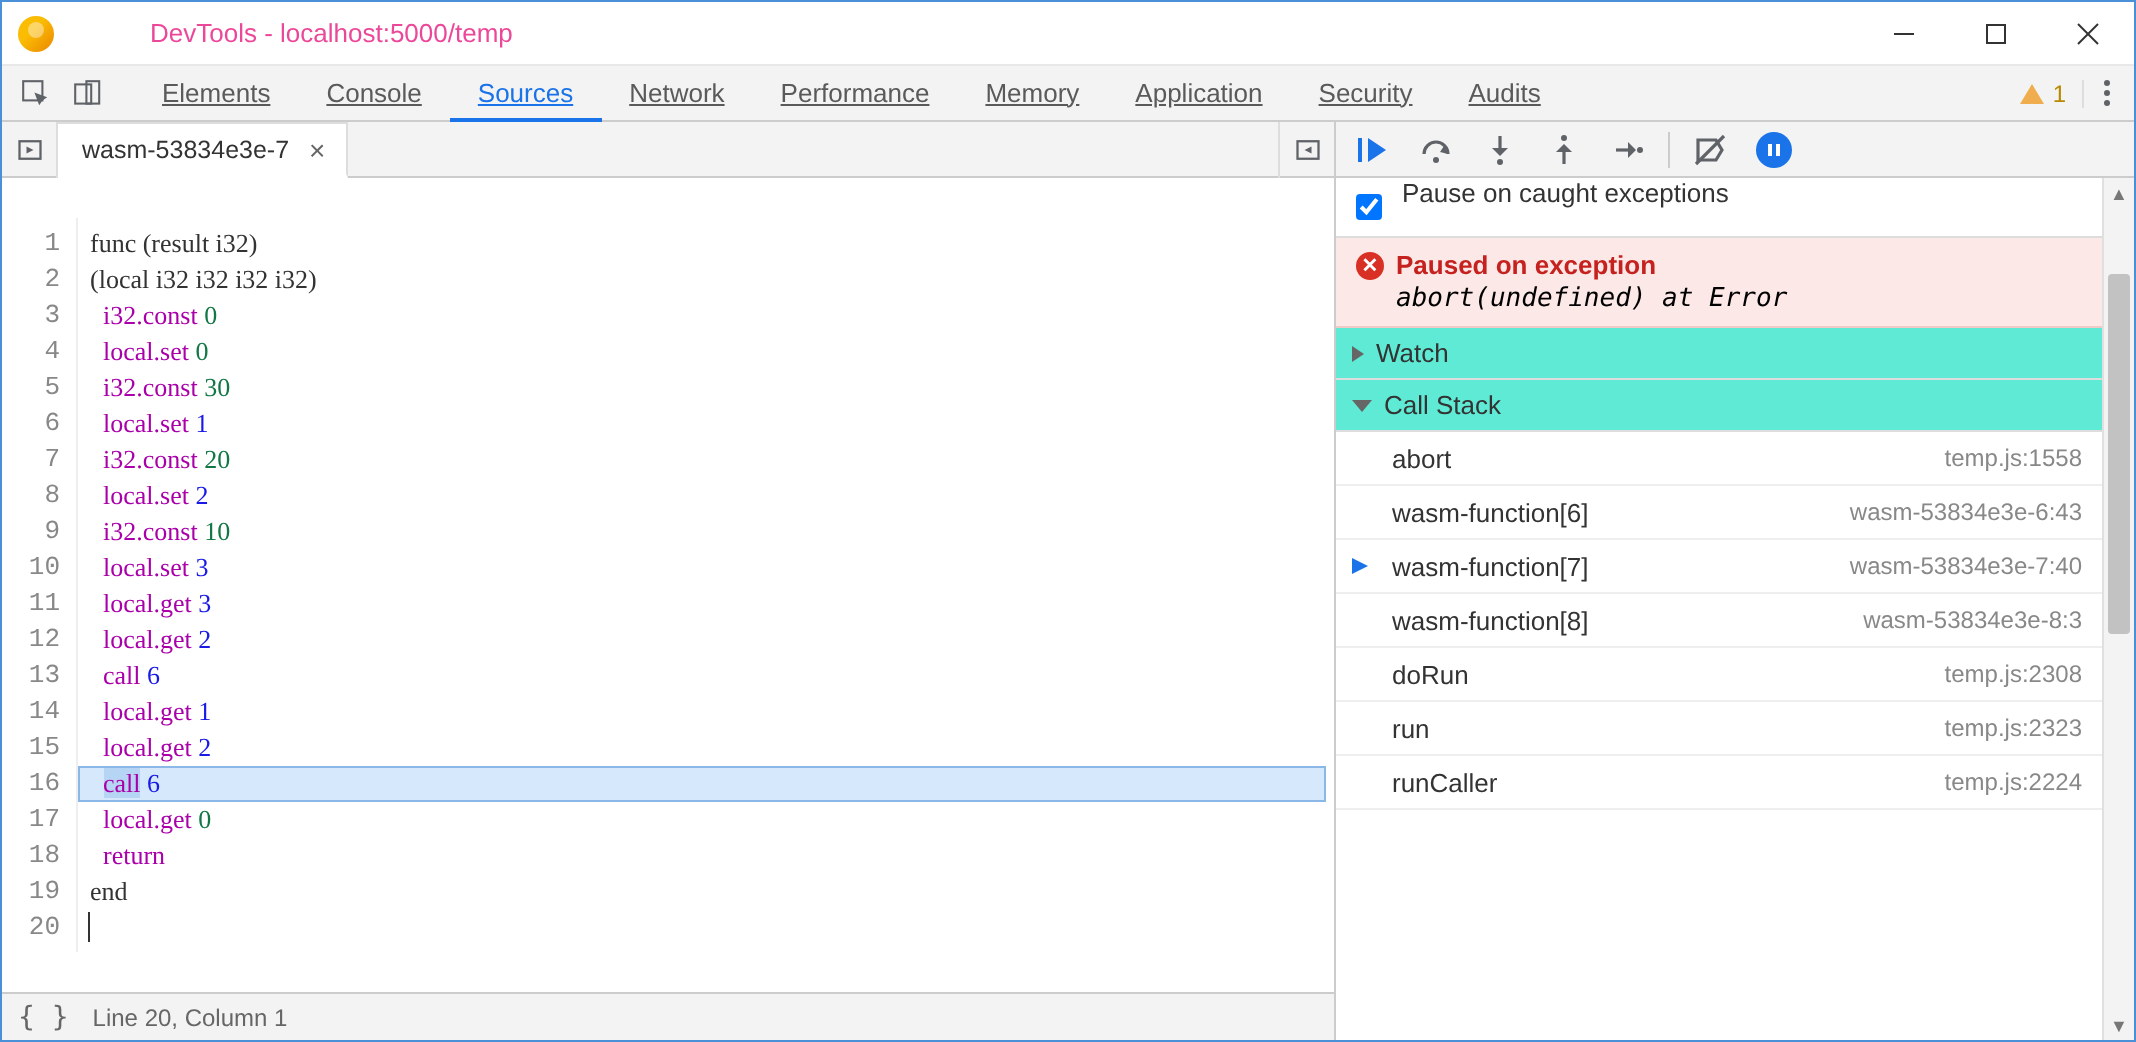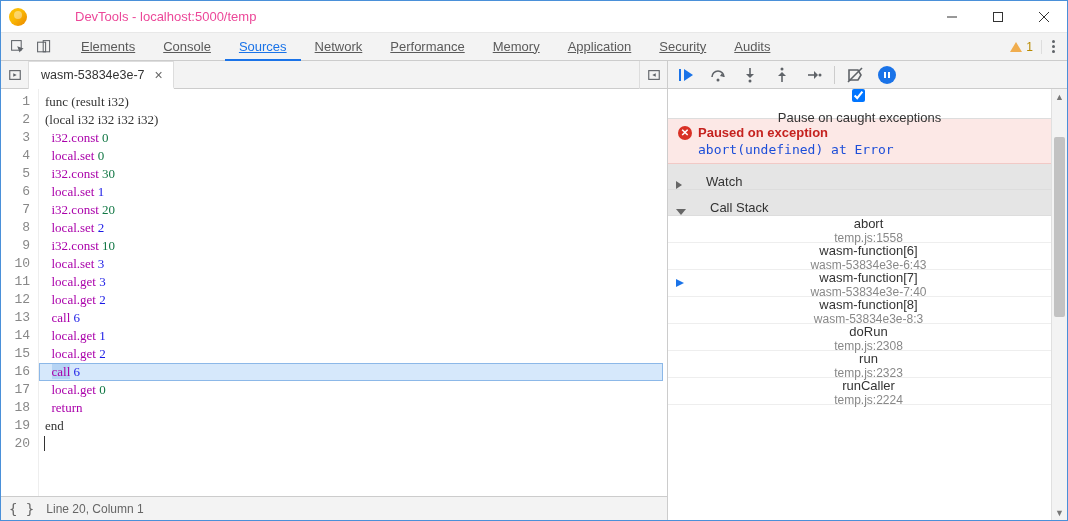--- a/index.html
+++ b/index.html
@@ -58,21 +58,21 @@
     .toptabs { display: flex; margin-left: 10px; flex:1; gap: 0;}
     .toptab { padding: 0 14px; height: 28px; line-height: 28px; font-size: 13px; color: #5a5a5a; cursor: pointer; text-decoration: underline; }
     .toptab.active { color: #1a73e8; border-bottom: 2px solid #1a73e8; }
     .topbar-right { display:flex; align-items:center; padding-right:8px; gap:6px;}
     .warn-badge { display:flex; align-items:center; gap:4px; color:#b88a00; font-size:12px; border-right:1px solid #ddd; padding-right:8px;}
     .warn-badge .tri { width:0;height:0;border-left:6px solid transparent;border-right:6px solid transparent;border-bottom:10px solid #f0ad4e;}
     .kebab { display:flex;flex-direction:column;gap:2px;padding:4px;}
     .kebab span{width:3px;height:3px;background:#5f6368;border-radius:50%;}
     
     .content { display: flex; height: calc(521px - 32px - 28px - 1px); }
-    .left { flex: 0 0 667px; display:flex;flex-direction:column; border-right:1px solid #ccc; }
+    .left { flex: 0 0 667px; display:flex;flex-direction:column; border-right:1px solid #ccc;gap:20px; }
     .right { flex: 1; display:flex;flex-direction:column; }
     
     .filetabs { height: 28px; display:flex;align-items:center; border-bottom:1px solid #ccc; background:#f3f3f3;}
     .filetabs-btn { width: 28px; display:flex;align-items:center;justify-content:center; height:28px; color:#5f6368; border-right:1px solid #ddd;}
     .filetabs-btn svg{width:14px;height:14px;fill:none;stroke:#5f6368;stroke-width:1.3;}
     .filetab { height:28px; display:flex;align-items:center; padding:0 8px 0 12px; gap:8px; font-size:12.5px; color:#333; background:#fff; border-right:1px solid #ddd; border-bottom:2px solid #fff; margin-bottom:-1px; border-top:1px solid #ddd;}
     .filetab-close { color:#666; font-size:14px; cursor:pointer; padding:0 2px;}
     .filetabs-spacer { flex:1;}
     
     .editor { flex:1; display:flex; overflow:auto; background:#fff; font-family: Consolas, "Courier New", monospace; font-size:13px; line-height:18px; position:relative;}
@@ -95,30 +95,30 @@
     .dbg-toolbar svg { width:18px;height:18px; fill:none; stroke:#5f6368; stroke-width:1.6; }
     .dbg-toolbar .resume svg { stroke:#1a73e8; fill:#1a73e8; }
     .dbg-toolbar .bp-on { width:18px;height:18px;border-radius:50%;background:#1a73e8;display:flex;align-items:center;justify-content:center;}
     .dbg-toolbar .bp-on svg{stroke:#fff;width:10px;height:10px;stroke-width:2;}
     .dbg-panels{ flex:1; overflow:auto; position:relative;}
     .dbg-scroll { position:absolute; right:0;top:0;bottom:0;width:16px; background:#f3f3f3; border-left:1px solid #e0e0e0;}
     .dbg-scroll-thumb{ position:absolute; left:2px; right:2px; top:48px; height:180px; background:#c2c2c2; border-radius:2px;}
     .dbg-scroll-arrow{position:absolute;left:0;right:0;height:16px;display:flex;align-items:center;justify-content:center;color:#777;font-size:9px;}
     .dbg-scroll-arrow.up{top:0;} .dbg-scroll-arrow.down{bottom:0;}
     .dbg-body { margin-right:16px; }
-    .pause-row { height:30px;display:flex;align-items:center; padding:0 10px; gap:8px; border-bottom:1px solid #ddd; font-size:13px;flex-direction:column;}
+    .pause-row { height:30px;display:flex;padding:0 10px; gap:8px; border-bottom:1px solid #ddd; font-size:13px;}
     .pause-row input{margin-right:2px;}
     .banner { background:#fce8e6; border-bottom:1px solid #f1c9c6; padding:6px 10px 6px 30px; }
     .banner-line1 { color:#c5221f; display:flex;align-items:center;gap:6px;font-size:13px;font-weight:600; margin-left:-20px;}
     .banner-err-icon{width:14px;height:14px;border-radius:50%;background:#d93025;color:#fff;display:flex;align-items:center;justify-content:center;font-size:10px;font-weight:bold;}
-    .banner-line2 { color:#1d4ed8; font-family:Consolas,monospace; font-size:13px; padding-top:2px;}
-    .section-hdr { height:26px;display:flex;align-items:flex-end;padding:0 8px;gap:24px;border-bottom:1px solid #ddd;font-size:13px;color:#333; background:#e5e5e5;}
+    .banner-line2 { color:#000000; font-family:Consolas,monospace; font-size:13px; padding-top:2px;font-style:italic;}
+    .section-hdr { height:26px;display:flex;align-items:center;padding:0 8px;gap:6px;border-bottom:1px solid #ddd;font-size:13px;color:#333; background:#5eead4;}
     .tri-right{width:0;height:0;border-top:4px solid transparent;border-bottom:4px solid transparent;border-left:6px solid #666;}
     .tri-down{width:0;height:0;border-left:5px solid transparent;border-right:5px solid transparent;border-top:6px solid #666;}
-    .stack-row { height:27px;display:flex;align-items:center;justify-content:space-between;padding:0 10px 0 28px;font-size:13px;border-bottom:1px solid #eee; position:relative;flex-direction:column;}
+    .stack-row { height:27px;display:flex;align-items:center;justify-content:space-between;padding:0 10px 0 28px;font-size:13px;border-bottom:1px solid #eee; position:relative;}
     .stack-row .name{color:#333;}
     .stack-row .loc{color:#888;font-size:12px;}
     .stack-row .ptr{ position:absolute; left:6px; top:7px; }
     .stack-row .ptr svg{width:12px;height:12px;fill:#1a73e8;}
   </style>
 </head>
 <body>
 
 <div class="titlebar">
   <div class="titlebar-icon"></div>

